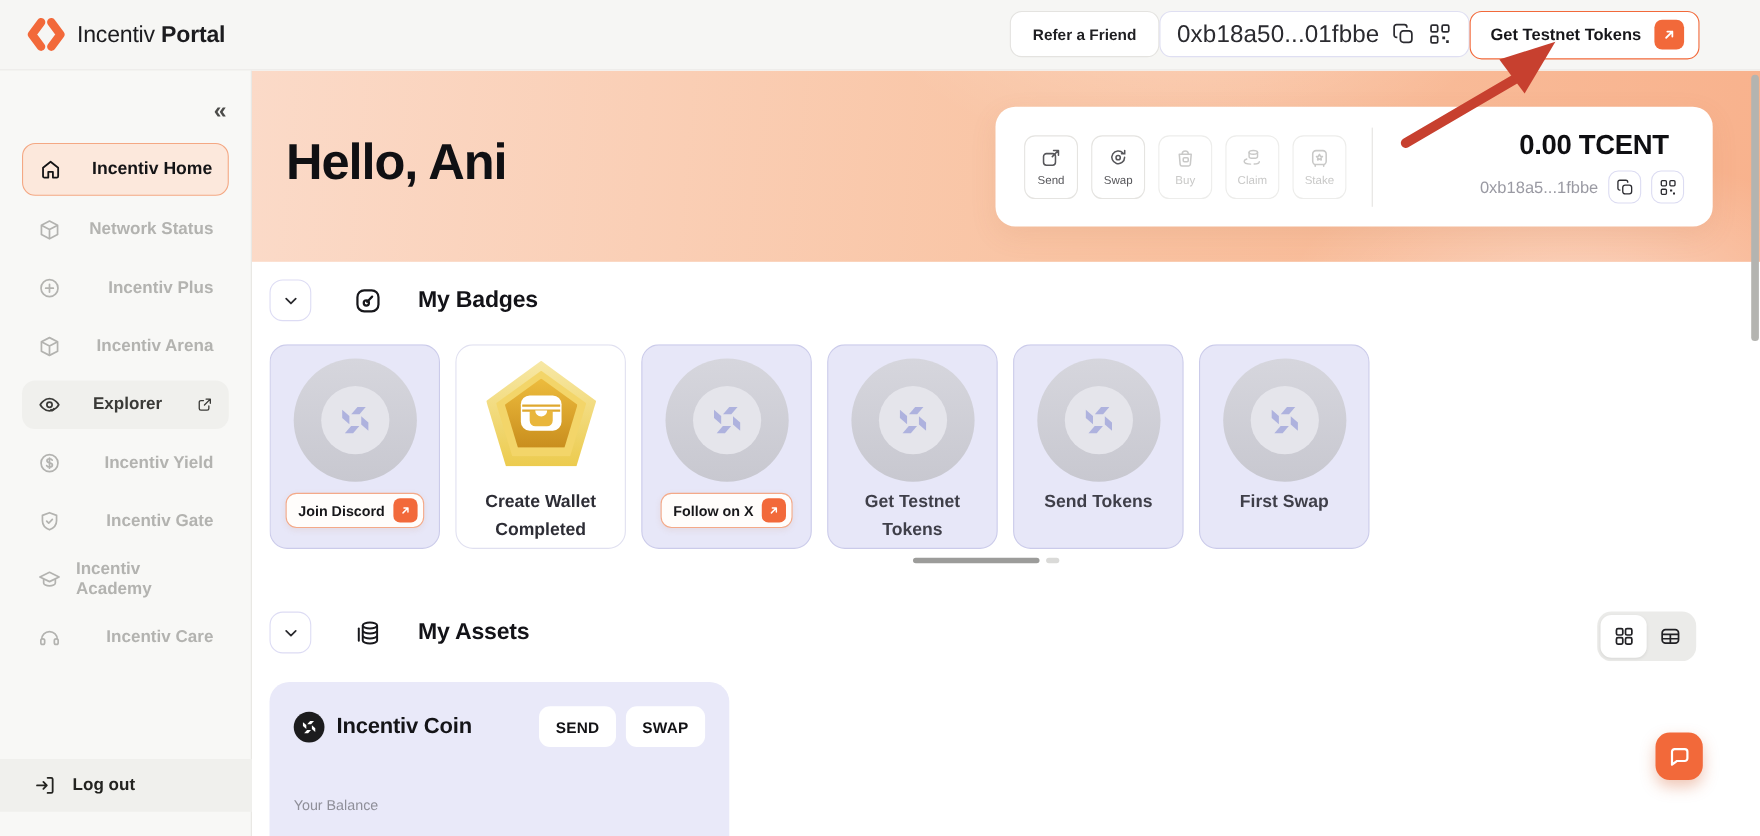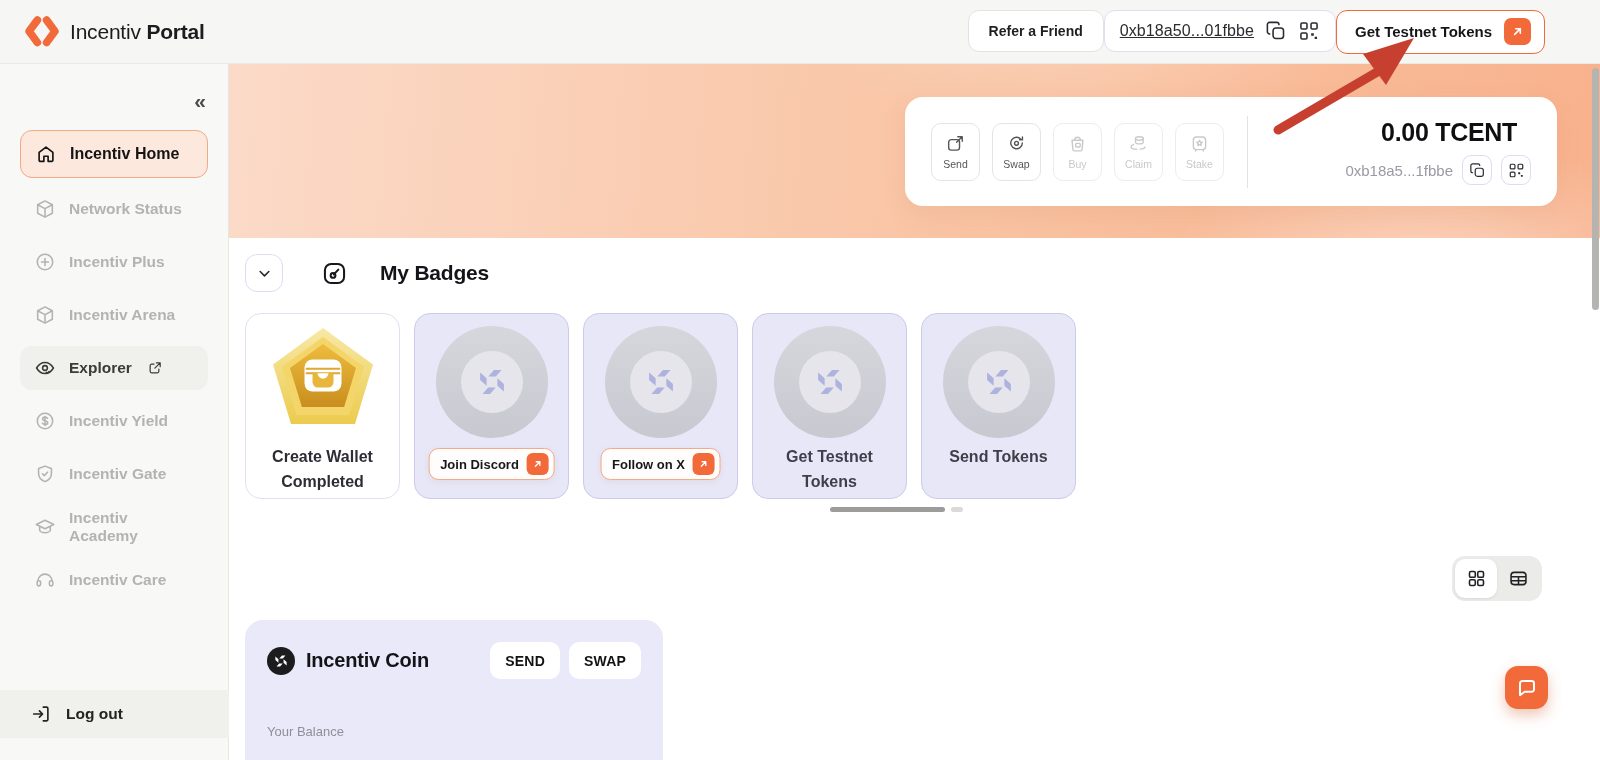--- a/index.html
+++ b/index.html
@@ -14,39 +14,39 @@
   .brand-logo { width:36px; height:31px; display:block; }
   .brand-text { font-size:21px; letter-spacing:-0.2px; }
   .brand-text .reg { font-weight:500; }
   .brand-text .bold { font-weight:800; }
   .header-right { margin-left:auto; display:flex; align-items:flex-start; }
   .hbtn { height:42px; display:flex; align-items:center; gap:10px; background:#fff;
     border:1px solid #e4e3e0; border-radius:11px; padding:0 20px; font-size:14px;
     font-weight:700; color:#1f1f22; cursor:pointer; }
   .addr-pill { height:42px; display:flex; align-items:center; gap:11px; background:#fff;
     border:1px solid #dfdff2; border-radius:11px; padding:0 15px; }
-  .addr-pill .addr { font-size:16px; color:#2b2b30; letter-spacing:0.1px;text-decoration:underline; }
+  .addr-pill .addr { font-size:22px; color:#2b2b30; letter-spacing:0.1px; }
   .mini-ic { width:22px; height:22px; color:#2b2b30; cursor:pointer; display:block; }
   .mini-ic svg { width:100%; height:100%; display:block; }
   .get-tokens { height:44px; border:1.5px solid #f2693a; border-radius:11px; background:#fff;
     display:flex; align-items:center; gap:12px; padding:0 13px 0 18px; cursor:pointer; }
   .get-tokens .lbl { font-size:15px; font-weight:800; color:#16161a; }
   .orange-sq { width:27px; height:27px; border-radius:7px; background:#f2693a;
     display:flex; align-items:center; justify-content:center; }
   .orange-sq svg { width:15px; height:15px; }
 
   
   .sidebar { position:absolute; left:0; top:64px; width:229px; height:696px;
     background:#f8f8f6; border-right:1px solid #e7e6e3; z-index:4; }
   .collapse { position:absolute; top:26px; right:22px; font-size:21px; font-weight:700;
     color:#4c4c4a; cursor:pointer; line-height:1; }
   .nav { position:absolute; top:66px; left:0; right:0; padding:0 20px;
     display:flex; flex-direction:column; gap:9px; }
   .side-item { height:44px; display:flex; align-items:center; gap:13px; padding:0 14px;
-    border-radius:12px; cursor:pointer; }
+    border-radius:12px; cursor:pointer;justify-content:space-between; }
   .side-item .si-icon { width:22px; height:22px; flex:0 0 22px; }
   .side-item .si-icon svg { width:100%; height:100%; display:block; }
   .side-item .si-label { font-size:15.5px; font-weight:600; }
   .side-item.active { height:48px; background:#fce8dc; border:1.5px solid #f4a884;
     color:#141416; }
   .side-item.active .si-label { font-weight:700; font-size:16px; }
   .side-item.disabled { color:#b3b3b0; }
   .side-item.enabled { background:#f0f0ed; color:#3a3a37; }
   .side-item .si-ext { width:16px; height:16px; margin-left:2px; }
   .side-item .si-ext svg { width:100%; height:100%; display:block; }
@@ -313,20 +313,21 @@
           <path d="M14.5 4.5h3.6A1.4 1.4 0 0 1 19.5 5.9v12.2a1.4 1.4 0 0 1-1.4 1.4h-3.6"></path>
           <path d="M4 12h9.5M10.3 8.6 13.7 12l-3.4 3.4"></path>
         </svg>
     </span>
     <span class="si-label">Log out</span>
   </div>
 </div>
 
 <div class="main">
   <div class="hero">
+    <h1 class="greeting">Hello, Ani</h1>
     <div class="wallet-card">
       <div style="display:flex;gap:12px;" id="wallet-actions">
           <button class="action-btn enabled">
             <span class="a-ic">
               <svg viewBox="0 0 24 24" fill="none" stroke="currentColor" stroke-width="1.6" stroke-linecap="round" stroke-linejoin="round">
                 <rect x="4.2" y="7.6" width="12.4" height="12" rx="3"></rect>
                 <path d="M14.6 4.3h5.1v5.1M19.3 4.7l-6 6"></path>
               </svg>
             </span>
             <span class="a-lbl">Send</span>
@@ -405,20 +406,42 @@
     <span class="sec-ic">
       <svg viewBox="0 0 24 24" fill="none" stroke="currentColor" stroke-width="1.8">
           <rect x="3.5" y="3.5" width="17" height="17" rx="5.5"></rect>
           <path d="m11.4 12.8 4-4.2" stroke-linecap="round"></path>
           <circle cx="10.7" cy="13.7" r="2.1"></circle>
         </svg>
     </span>
     <span class="sec-title">My Badges</span>
   </div>
   <div class="badges-row" id="badges-row">
+      <div class="badge-card locked">
+        <div class="lock-circle">
+          <div class="lock-inner">
+            <span class="pinwheel">
+              <svg viewBox="0 0 24 24" fill="currentColor">
+                <path d="M13.4 3.6h5.3l-4 4.6H9.4z"></path>
+                <path transform="rotate(90 12 12)" d="M13.4 3.6h5.3l-4 4.6H9.4z"></path>
+                <path transform="rotate(180 12 12)" d="M13.4 3.6h5.3l-4 4.6H9.4z"></path>
+                <path transform="rotate(270 12 12)" d="M13.4 3.6h5.3l-4 4.6H9.4z"></path>
+              </svg>
+            </span>
+          </div>
+        </div>
+        <span class="badge-pill">
+          <span class="bp-lbl">Join Discord</span>
+          <span class="orange-sq">
+            <svg viewBox="0 0 24 24" fill="none" stroke="#fff" stroke-width="2.6" stroke-linecap="round" stroke-linejoin="round">
+              <path d="M7.5 16.5 16.5 7.5M9.2 7.5h7.3v7.3"></path>
+            </svg>
+          </span>
+        </span>
+      </div>
       <div class="badge-card earned">
         <div class="pent">
           <div class="p2"></div>
           <div class="p3">
             <svg viewBox="0 0 34 30" width="42" height="37">
               <rect x="2" y="2" width="30" height="26" rx="6.5" fill="#fff"></rect>
               <path d="M3 9.5h28M3 13.2h28" stroke="#dfa82e" stroke-width="1.7"></path>
               <path d="M8.5 13.2h17v7.3a4.3 4.3 0 0 1-4.3 4.3h-8.4a4.3 4.3 0 0 1-4.3-4.3z" fill="#e9b63c"></path>
               <path d="M12.6 13.2h8.8a4.4 4.4 0 0 1-8.8 0z" fill="#fff"></path>
             </svg>
@@ -433,84 +456,93 @@
               <svg viewBox="0 0 24 24" fill="currentColor">
                 <path d="M13.4 3.6h5.3l-4 4.6H9.4z"></path>
                 <path transform="rotate(90 12 12)" d="M13.4 3.6h5.3l-4 4.6H9.4z"></path>
                 <path transform="rotate(180 12 12)" d="M13.4 3.6h5.3l-4 4.6H9.4z"></path>
                 <path transform="rotate(270 12 12)" d="M13.4 3.6h5.3l-4 4.6H9.4z"></path>
               </svg>
             </span>
           </div>
         </div>
         <span class="badge-pill">
-          <span class="bp-lbl">Join Discord</span>
+          <span class="bp-lbl">Follow on X</span>
           <span class="orange-sq">
             <svg viewBox="0 0 24 24" fill="none" stroke="#fff" stroke-width="2.6" stroke-linecap="round" stroke-linejoin="round">
               <path d="M7.5 16.5 16.5 7.5M9.2 7.5h7.3v7.3"></path>
             </svg>
           </span>
         </span>
       </div>
       <div class="badge-card locked">
         <div class="lock-circle">
           <div class="lock-inner">
             <span class="pinwheel">
               <svg viewBox="0 0 24 24" fill="currentColor">
                 <path d="M13.4 3.6h5.3l-4 4.6H9.4z"></path>
                 <path transform="rotate(90 12 12)" d="M13.4 3.6h5.3l-4 4.6H9.4z"></path>
                 <path transform="rotate(180 12 12)" d="M13.4 3.6h5.3l-4 4.6H9.4z"></path>
                 <path transform="rotate(270 12 12)" d="M13.4 3.6h5.3l-4 4.6H9.4z"></path>
               </svg>
             </span>
           </div>
         </div>
-        <span class="badge-pill">
-          <span class="bp-lbl">Follow on X</span>
-          <span class="orange-sq">
-            <svg viewBox="0 0 24 24" fill="none" stroke="#fff" stroke-width="2.6" stroke-linecap="round" stroke-linejoin="round">
-              <path d="M7.5 16.5 16.5 7.5M9.2 7.5h7.3v7.3"></path>
-            </svg>
-          </span>
-        </span>
+        <div class="badge-label">Get Testnet Tokens</div>
       </div>
       <div class="badge-card locked">
         <div class="lock-circle">
           <div class="lock-inner">
             <span class="pinwheel">
               <svg viewBox="0 0 24 24" fill="currentColor">
                 <path d="M13.4 3.6h5.3l-4 4.6H9.4z"></path>
                 <path transform="rotate(90 12 12)" d="M13.4 3.6h5.3l-4 4.6H9.4z"></path>
                 <path transform="rotate(180 12 12)" d="M13.4 3.6h5.3l-4 4.6H9.4z"></path>
                 <path transform="rotate(270 12 12)" d="M13.4 3.6h5.3l-4 4.6H9.4z"></path>
               </svg>
             </span>
           </div>
         </div>
-        <div class="badge-label">Get Testnet Tokens</div>
+        <div class="badge-label">Send Tokens</div>
       </div>
       <div class="badge-card locked">
         <div class="lock-circle">
           <div class="lock-inner">
             <span class="pinwheel">
               <svg viewBox="0 0 24 24" fill="currentColor">
                 <path d="M13.4 3.6h5.3l-4 4.6H9.4z"></path>
                 <path transform="rotate(90 12 12)" d="M13.4 3.6h5.3l-4 4.6H9.4z"></path>
                 <path transform="rotate(180 12 12)" d="M13.4 3.6h5.3l-4 4.6H9.4z"></path>
                 <path transform="rotate(270 12 12)" d="M13.4 3.6h5.3l-4 4.6H9.4z"></path>
               </svg>
             </span>
           </div>
         </div>
-        <div class="badge-label">Send Tokens</div>
+        <div class="badge-label">First Swap</div>
       </div>
     </div>
   <div class="hscroll"></div>
   <div class="hscroll-dot"></div>
 
+  <div class="sec-head" style="top:492px;">
+    <span class="chev-btn">
+      <svg viewBox="0 0 24 24" fill="none" stroke="currentColor" stroke-width="2" stroke-linecap="round" stroke-linejoin="round">
+          <path d="m6.5 9.5 5.5 5.5 5.5-5.5"></path>
+        </svg>
+    </span>
+    <span class="sec-ic">
+      <svg viewBox="0 0 24 24" fill="none" stroke="currentColor" stroke-width="1.6">
+          <ellipse cx="13.6" cy="5.9" rx="5.8" ry="2.4"></ellipse>
+          <path d="M7.8 5.9v12.1c0 1.3 2.6 2.4 5.8 2.4s5.8-1.1 5.8-2.4V5.9"></path>
+          <path d="M19.4 10c0 1.3-2.6 2.4-5.8 2.4S7.8 11.3 7.8 10M19.4 14c0 1.3-2.6 2.4-5.8 2.4S7.8 15.3 7.8 14"></path>
+          <path d="M4.6 8.3v10" stroke-linecap="round"></path>
+        </svg>
+    </span>
+    <span class="sec-title">My Assets</span>
+  </div>
 
   <div class="view-toggle">
     <span class="vt-btn active">
       <svg viewBox="0 0 24 24" fill="none" stroke="currentColor" stroke-width="1.8">
           <rect x="4" y="4" width="6.6" height="6.6" rx="1.6"></rect>
           <rect x="13.4" y="4" width="6.6" height="6.6" rx="1.6"></rect>
           <rect x="4" y="13.4" width="6.6" height="6.6" rx="1.6"></rect>
           <rect x="13.4" y="13.4" width="6.6" height="6.6" rx="1.6"></rect>
         </svg>
     </span>

